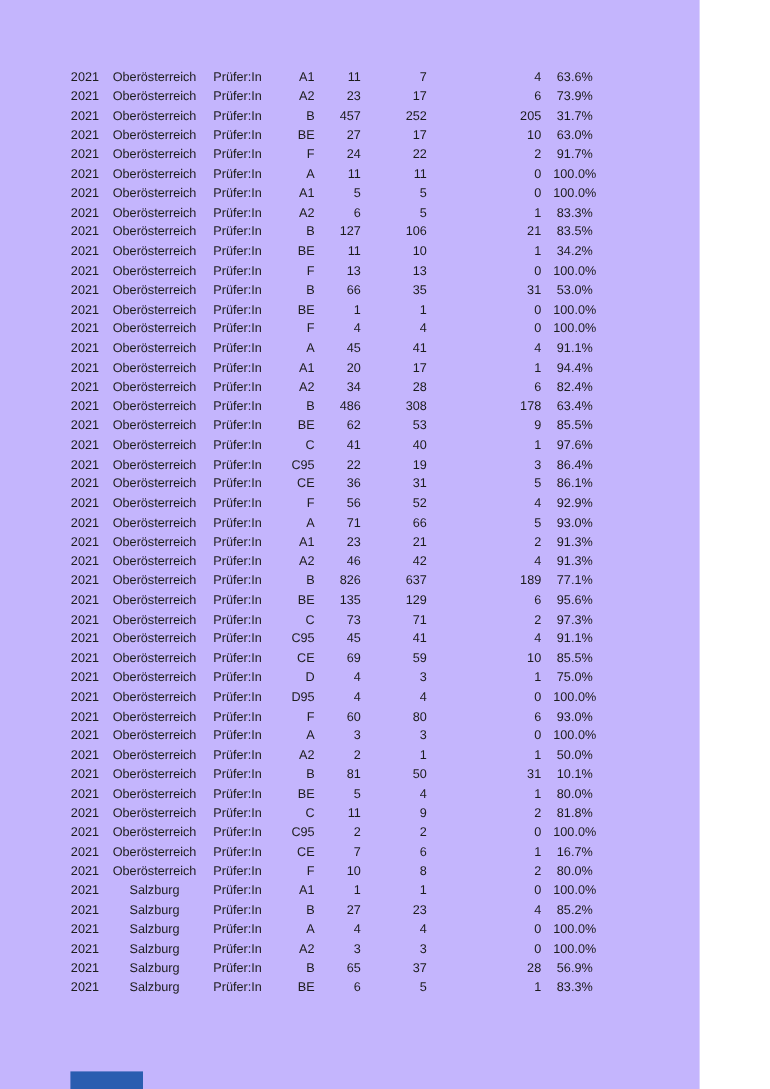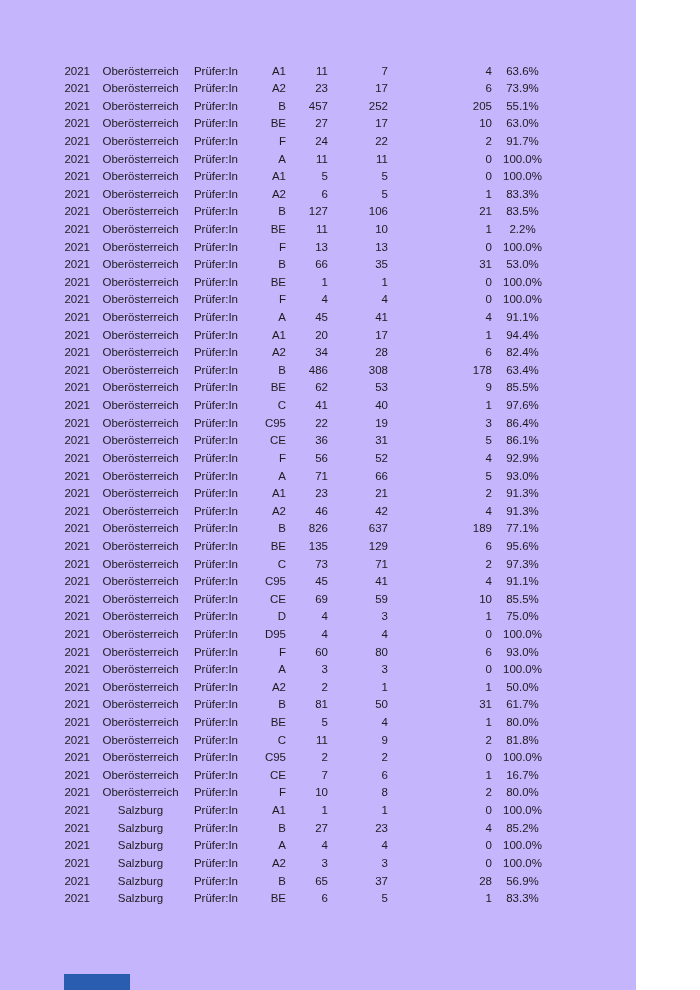--- a/index.html
+++ b/index.html
@@ -85,21 +85,21 @@
   </div>
 
   <div class="row">
     <span class="cell c-year">2021</span>
     <span class="cell c-region">Oberösterreich</span>
     <span class="cell c-role">Prüfer:In</span>
     <span class="cell c-cat">B</span>
     <span class="cell c-n1">457</span>
     <span class="cell c-n2">252</span>
     <span class="cell c-n3">205</span>
-    <span class="cell c-pct">55.1%</span>
+    <span class="cell c-pct">31.7%</span>
   </div>
 
   <div class="row">
     <span class="cell c-year">2021</span>
     <span class="cell c-region">Oberösterreich</span>
     <span class="cell c-role">Prüfer:In</span>
     <span class="cell c-cat">BE</span>
     <span class="cell c-n1">27</span>
     <span class="cell c-n2">17</span>
     <span class="cell c-n3">10</span>
@@ -162,21 +162,21 @@
   </div>
 
   <div class="row">
     <span class="cell c-year">2021</span>
     <span class="cell c-region">Oberösterreich</span>
     <span class="cell c-role">Prüfer:In</span>
     <span class="cell c-cat">BE</span>
     <span class="cell c-n1">11</span>
     <span class="cell c-n2">10</span>
     <span class="cell c-n3">1</span>
-    <span class="cell c-pct">2.2%</span>
+    <span class="cell c-pct">34.2%</span>
   </div>
 
   <div class="row">
     <span class="cell c-year">2021</span>
     <span class="cell c-region">Oberösterreich</span>
     <span class="cell c-role">Prüfer:In</span>
     <span class="cell c-cat">F</span>
     <span class="cell c-n1">13</span>
     <span class="cell c-n2">13</span>
     <span class="cell c-n3">0</span>
@@ -459,21 +459,21 @@
   </div>
 
   <div class="row">
     <span class="cell c-year">2021</span>
     <span class="cell c-region">Oberösterreich</span>
     <span class="cell c-role">Prüfer:In</span>
     <span class="cell c-cat">B</span>
     <span class="cell c-n1">81</span>
     <span class="cell c-n2">50</span>
     <span class="cell c-n3">31</span>
-    <span class="cell c-pct">61.7%</span>
+    <span class="cell c-pct">10.1%</span>
   </div>
 
   <div class="row">
     <span class="cell c-year">2021</span>
     <span class="cell c-region">Oberösterreich</span>
     <span class="cell c-role">Prüfer:In</span>
     <span class="cell c-cat">BE</span>
     <span class="cell c-n1">5</span>
     <span class="cell c-n2">4</span>
     <span class="cell c-n3">1</span>

